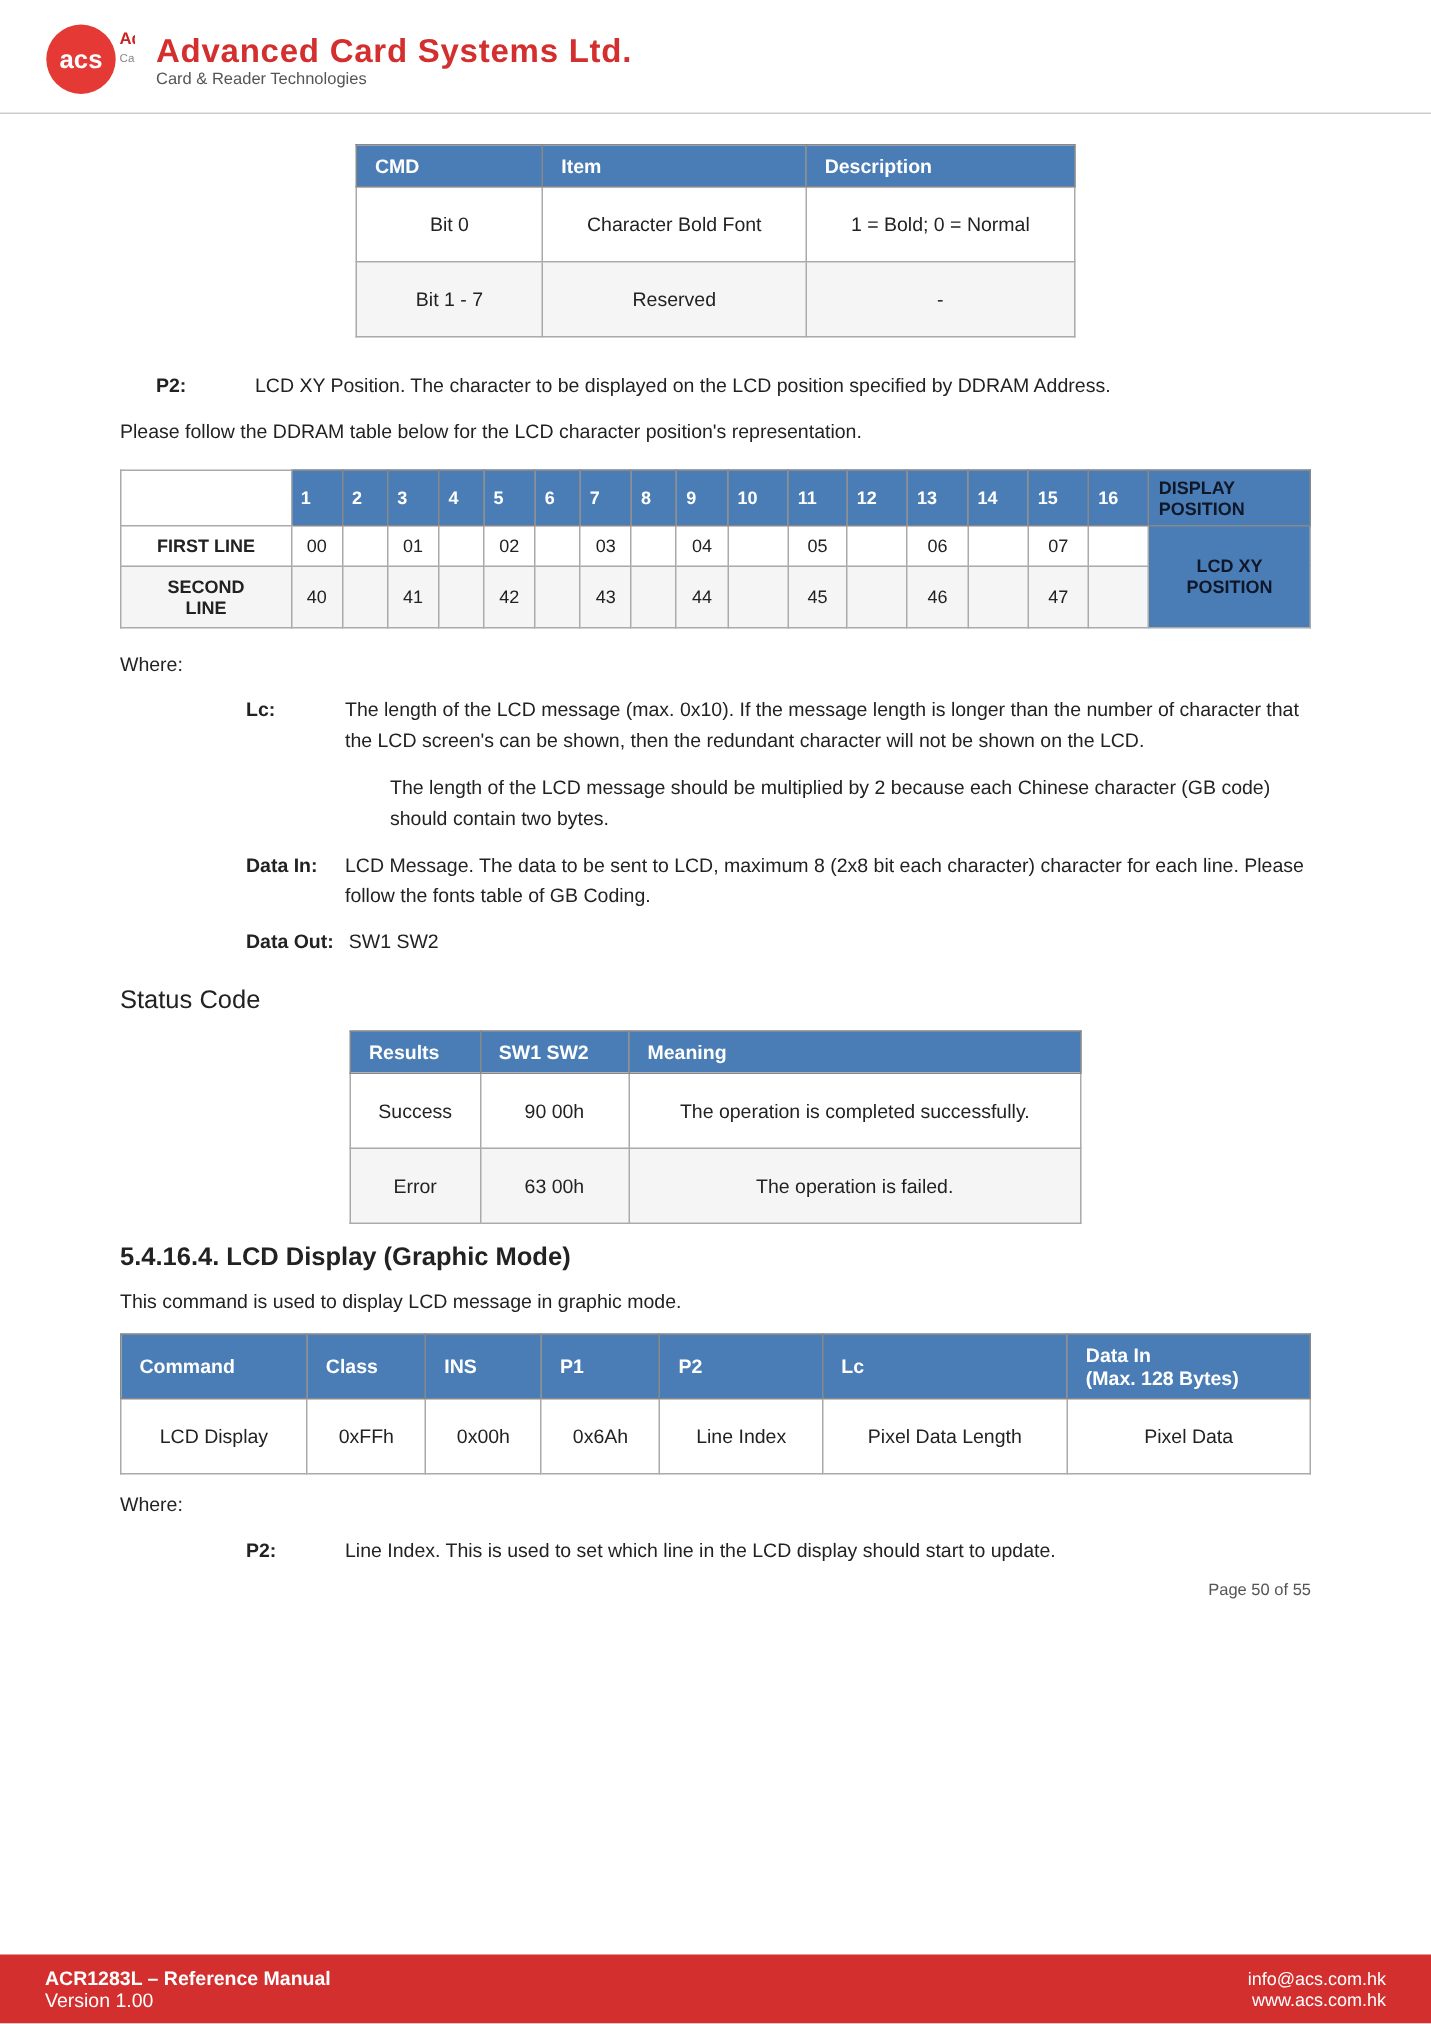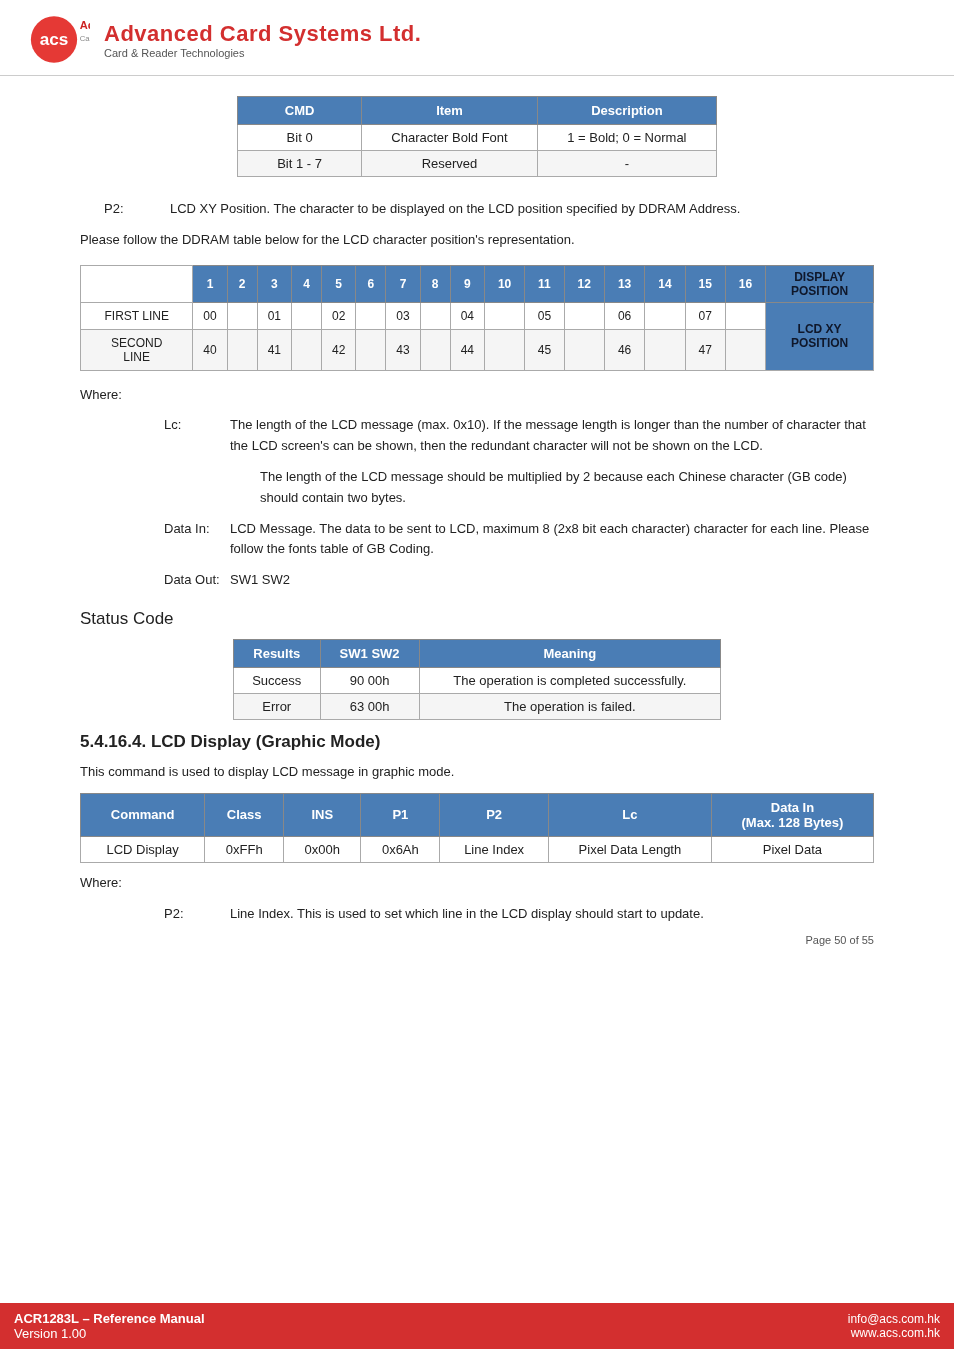--- a/index.html
+++ b/index.html
@@ -43,27 +43,27 @@
 
     
     table {
       border-collapse: collapse;
       margin: 10px auto;
     }
     th {
       background-color: #4a7db5;
       color: #fff;
       font-weight: bold;
-      text-align: center;
+      text-align: left;
       padding: 6px 12px;
       border: 1px solid #888;
     }
     td {
       text-align: center;
-      padding: 5px 12px;
+      padding: 17px 12px;
       border: 1px solid #aaa;
       background: #fff;
     }
     tr:nth-child(even) td { background: #f5f5f5; }
 
     
     .top-table {
       width: 480px;
       margin: 0 auto 20px auto;
     }
@@ -82,21 +82,21 @@
       padding: 6px 4px;
       font-size: 12px;
     }
     .ddram-table .display-pos-cell {
       background-color: #4a7db5;
       color: #0f172a;
       font-weight: bold;
       font-size: 12px;
     }
     .ddram-table .row-header {
-      font-weight: normal;
+      font-weight: bold;
       text-align: center;
       margin-top: 25px;
     }
 
     
     .status-table {
       width: 488px;
     }
 
     
@@ -115,21 +115,21 @@
       margin: 10px 0;
       line-height: 1.6;
     }
 
     .label-row {
       display: flex;
       margin: 10px 0;
       line-height: 1.6;
     }
     .label-key {
-      font-weight: normal;
+      font-weight: bold;
       min-width: 80px;
       margin-right: 10px;
       padding-left: 24px;
     }
     .label-val {
       flex: 1;
     }
 
     .status-code-label {
       margin: 18px 0 6px 0;
@@ -140,21 +140,21 @@
     .footer {
       position: absolute;
       bottom: 0;
       left: 0;
       right: 0;
       background: #d32f2f;
       color: #fff;
       display: flex;
       justify-content: space-between;
       align-items: center;
-      padding: 8px 14px;
+      padding: 8px 30px;
     }
     .footer-left {
       font-size: 13px;
     }
     .footer-left .bold { font-weight: bold; }
     .footer-right {
       text-align: right;
       font-size: 12px;
     }
     .footer-right .website {

